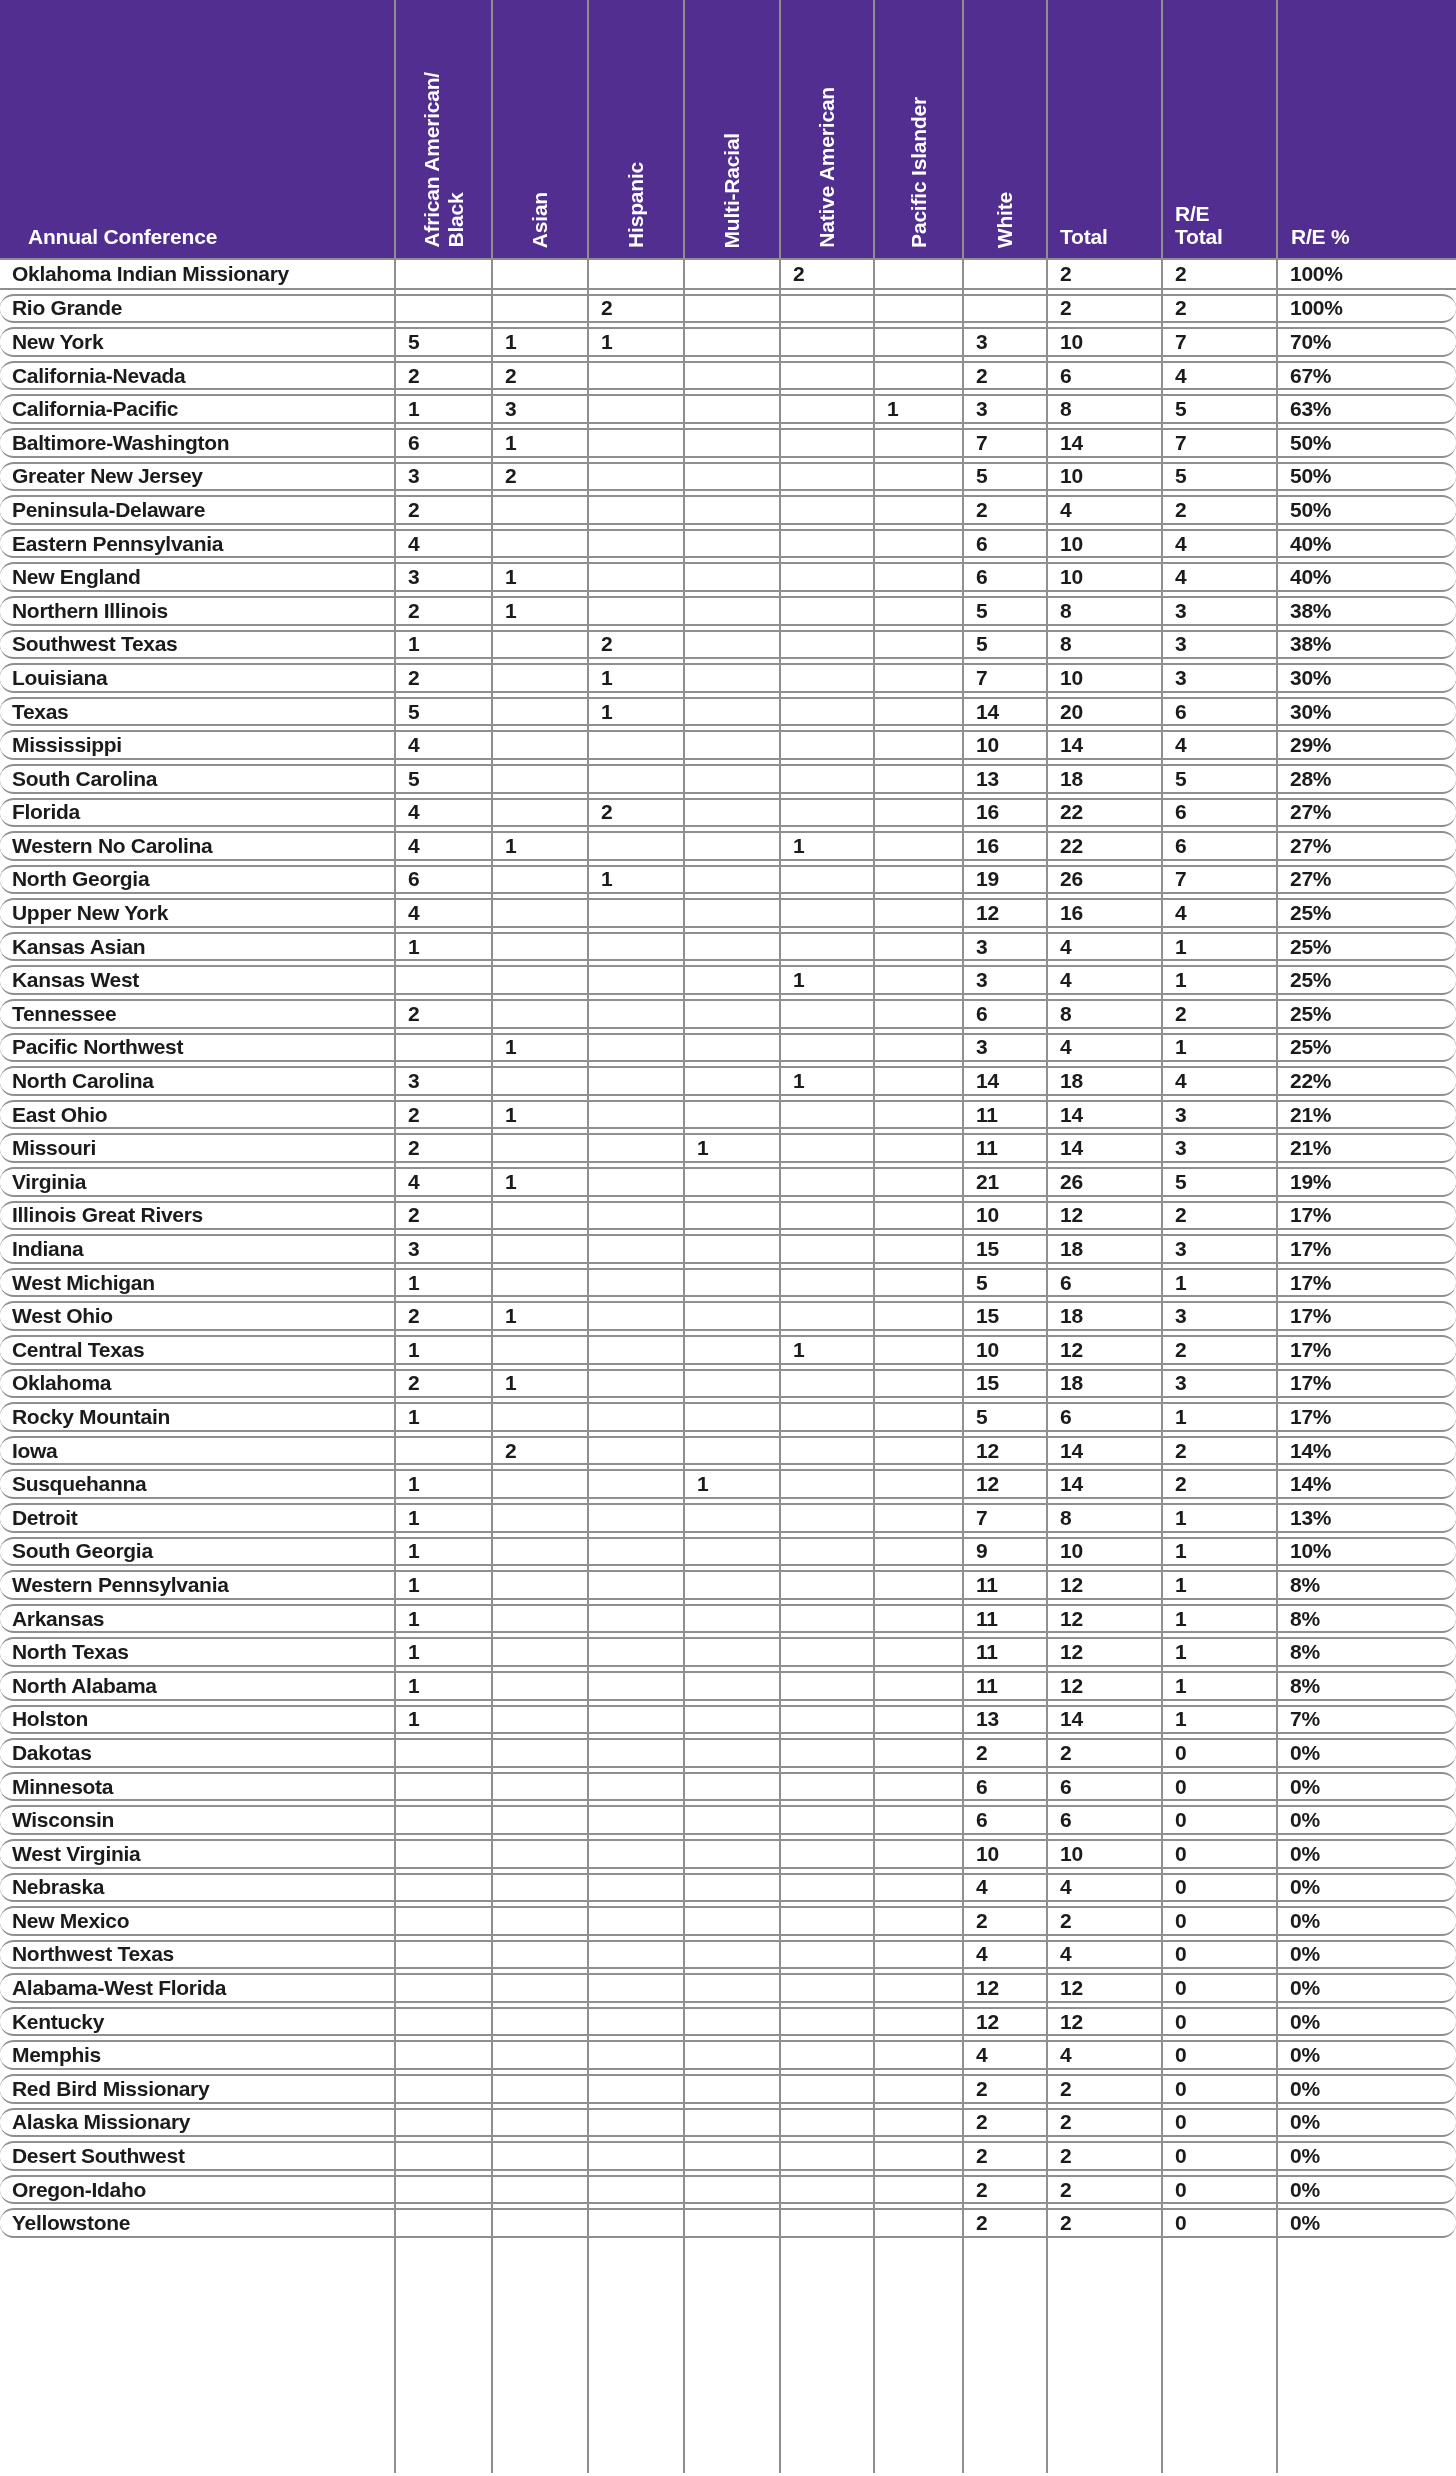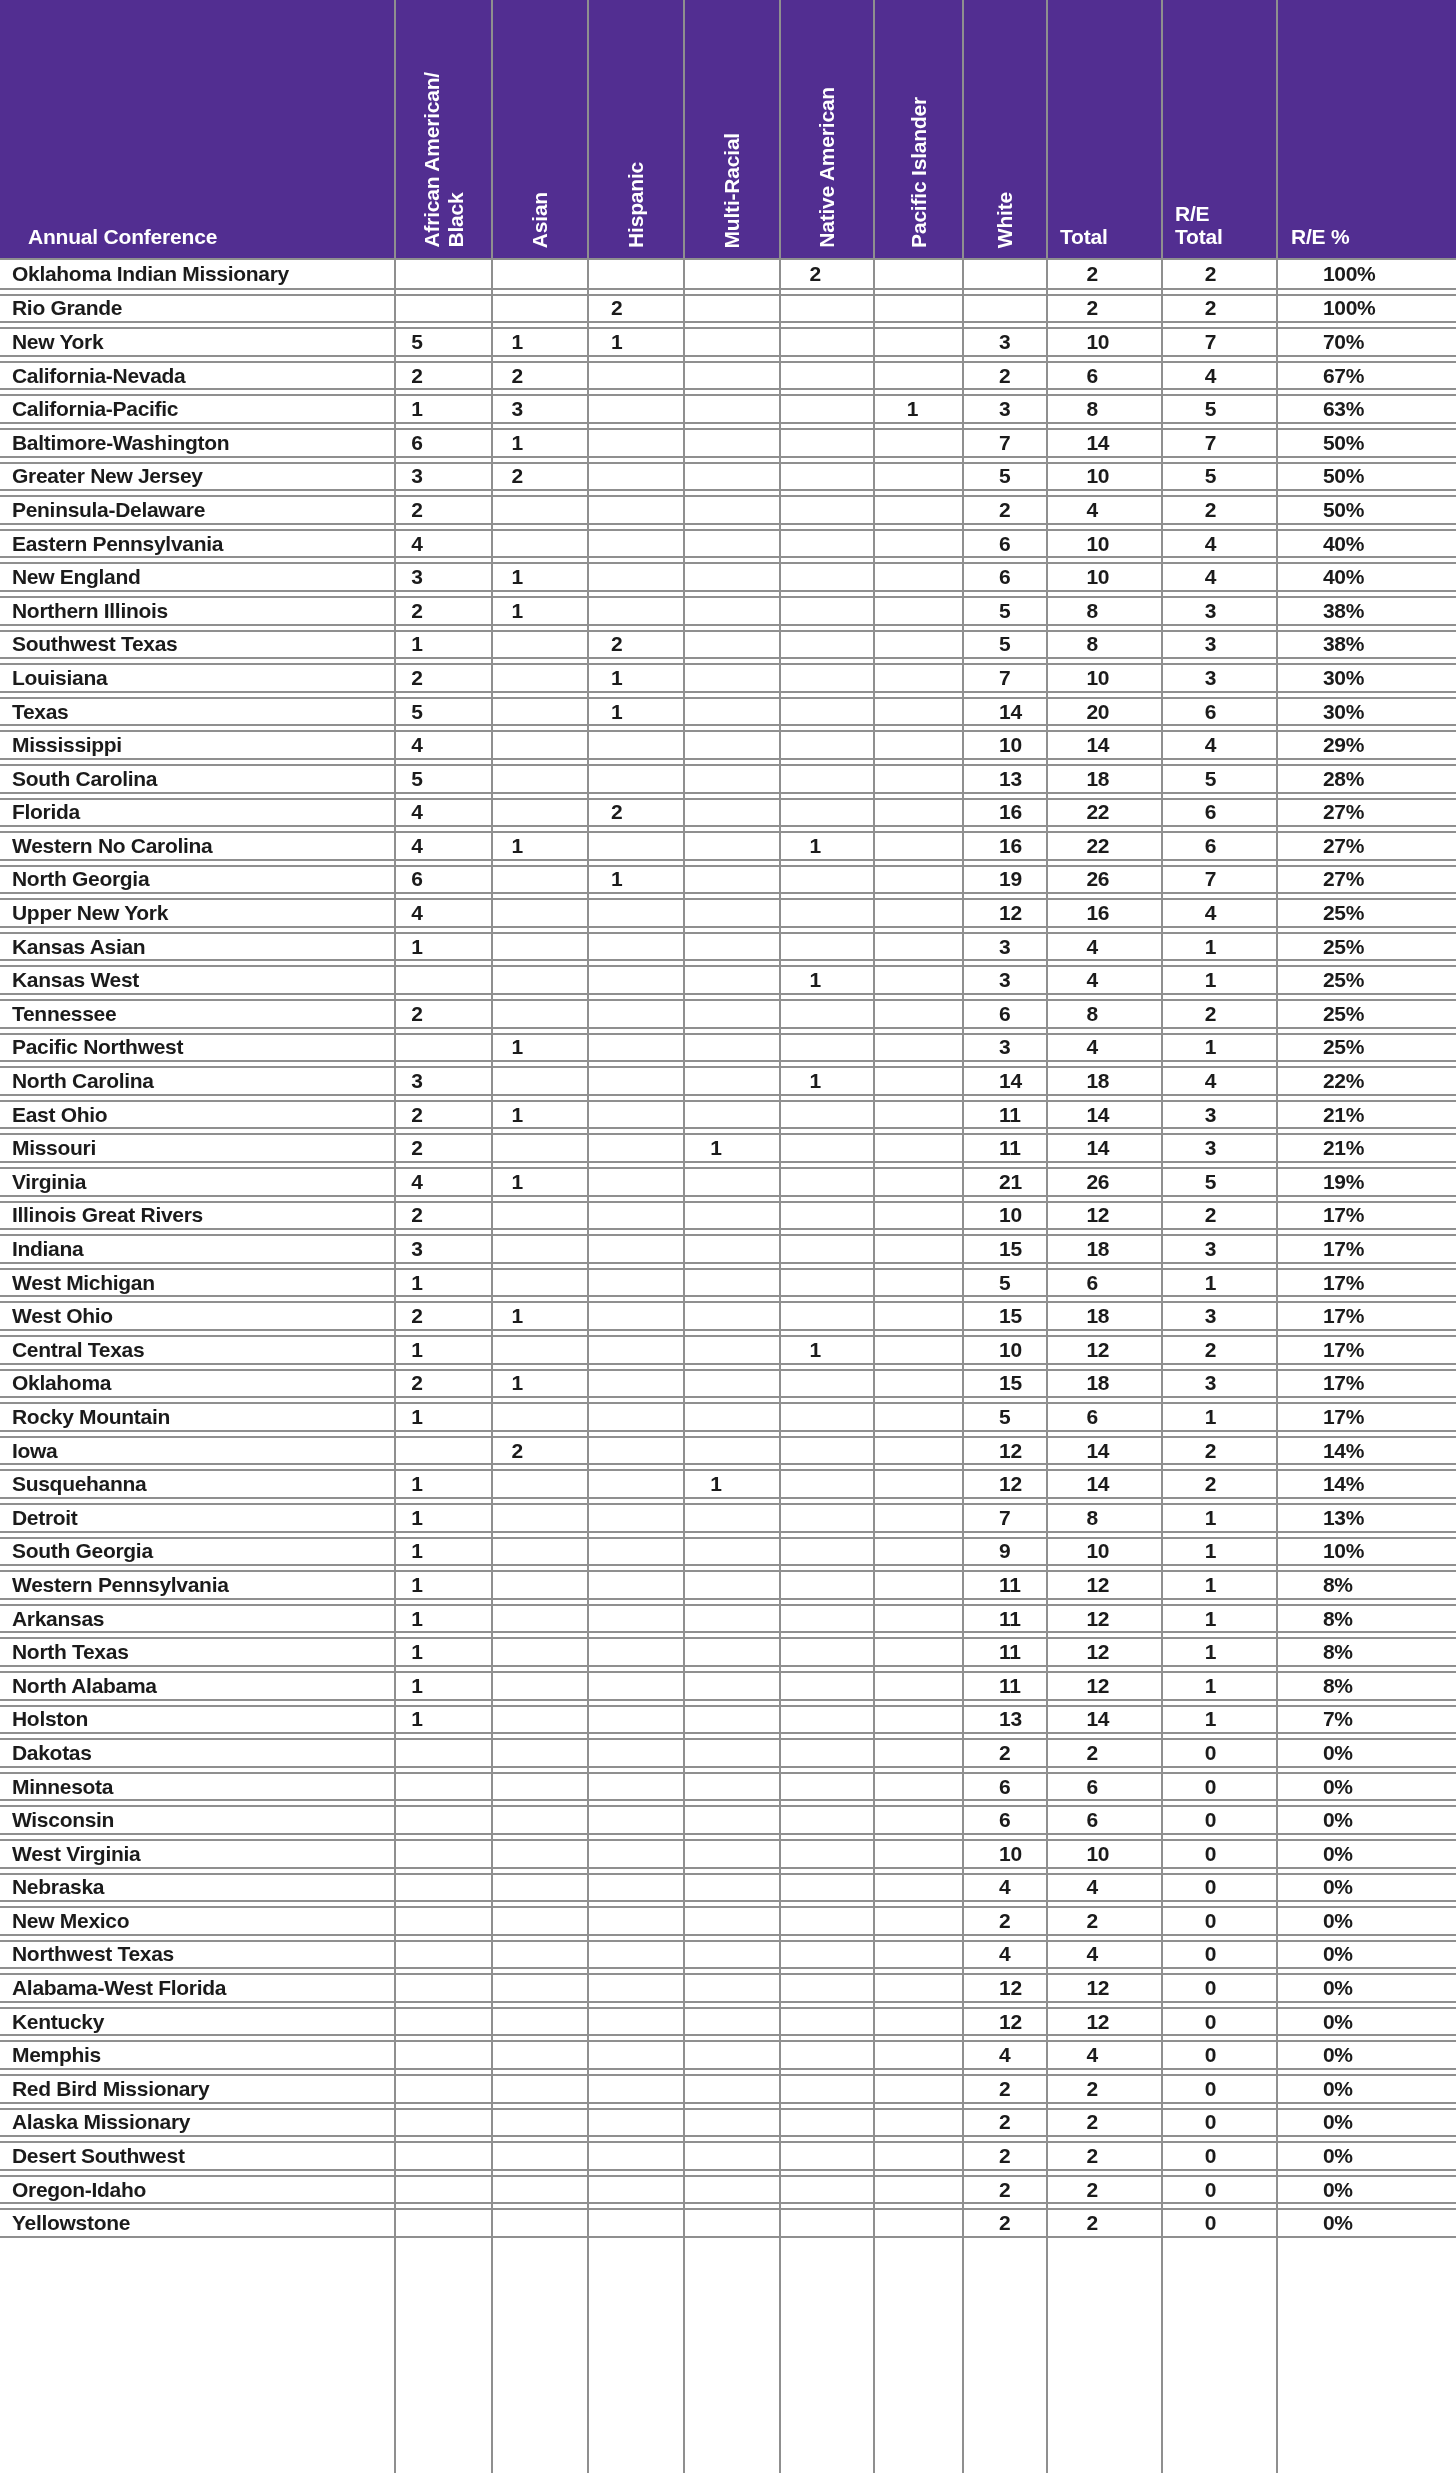--- a/index.html
+++ b/index.html
@@ -64,23 +64,22 @@
   }
 
   
   #tbody{position:relative;width:1456px;}
   .row{
     display:flex;
     align-items:center;
     height:29.6px;
     border-bottom:2px solid var(--grid);
     background:transparent;
-    justify-content:space-between;
   }
-  .row + .row{margin-top:4px;border-top:2px solid var(--grid);}
+  .row + .row{margin-top:4px;border-top:2px solid var(--grid);border-radius:14px;}
   .cell{
     height:100%;
     display:flex;
     align-items:center;
     font-size:21px;
     font-weight:600;
     letter-spacing:-0.3px;
     overflow:hidden;
     white-space:nowrap;
   }

